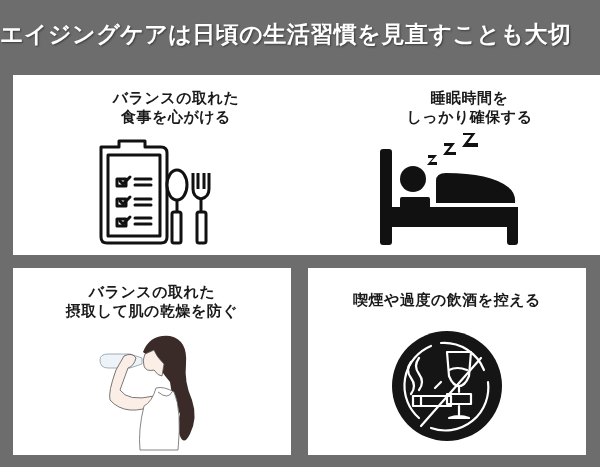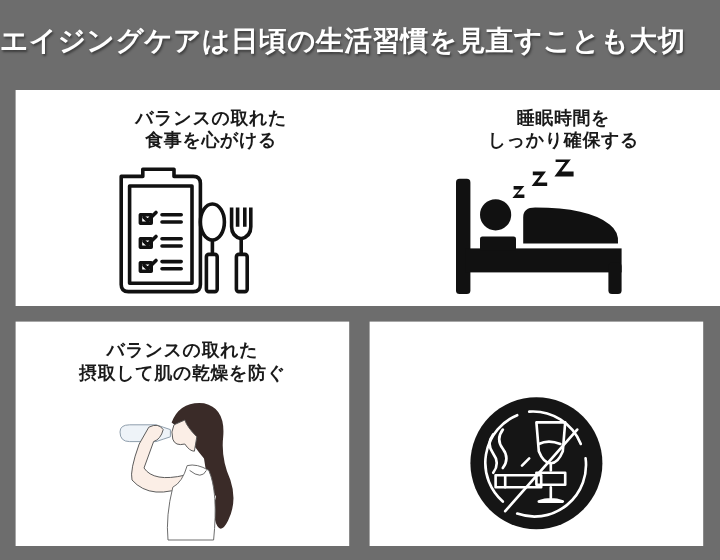--- a/index.html
+++ b/index.html
@@ -94,20 +94,21 @@
     <path d="M2 30 Q2 24 10 24 H32 Q38 26 44 28 V34 Q38 36 32 38 H10 Q2 38 2 30 Z" fill="#eef3f8" stroke="#8a9aa8" stroke-width="0.8"></path>
 
     <path d="M26 26 Q34 22 38 28 Q36 36 30 38 L22 60 Q30 72 56 66 L60 74 Q28 88 12 70 Q10 62 18 40 Z" fill="#fbeee6" stroke="#555" stroke-width="0.8"></path>
 
     <path d="M58 58 Q66 56 76 62 Q84 80 80 120 H42 Q40 100 46 76 Q54 72 58 58 Z" fill="#ffffff" stroke="#666" stroke-width="0.8"></path>
     <path d="M60 62 Q70 70 74 62" fill="none" stroke="#666" stroke-width="0.8"></path>
   </svg>
 </div>
 
 <div class="panel p4">
+  <div class="cap">喫煙や過度の飲酒を控える</div>
   <svg class="icon" style="left:83px;top:62px" width="112" height="112" viewBox="0 0 112 112">
     <circle cx="56" cy="56" r="55" fill="#151515"></circle>
     <g fill="none" stroke="#fff" stroke-width="2.2" stroke-linecap="round" stroke-linejoin="round">
 
       <path d="M28 88 A43 43 0 0 1 40 16"></path>
       <path d="M50 13 A43 43 0 0 1 93 40"></path>
       <path d="M97 52 A43 43 0 0 1 40 98"></path>
 
       <path d="M90 28 L30 96"></path>
 

